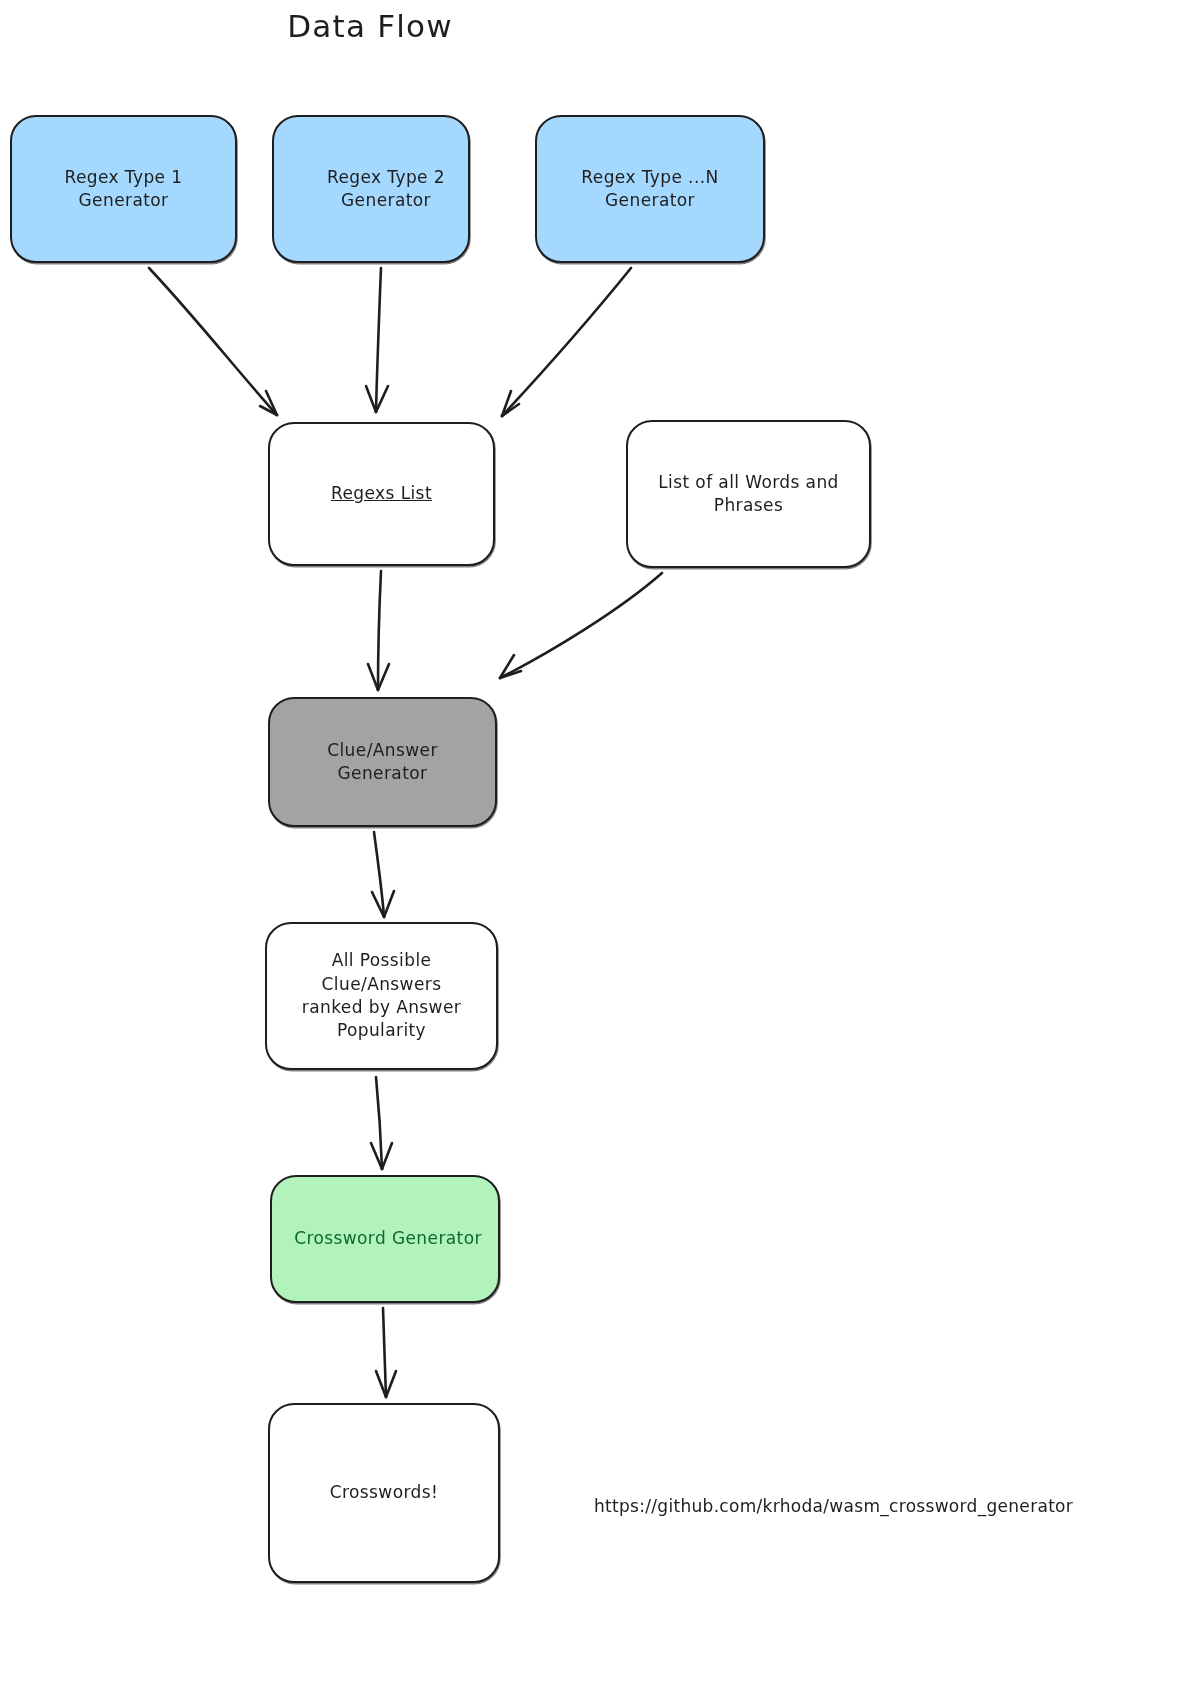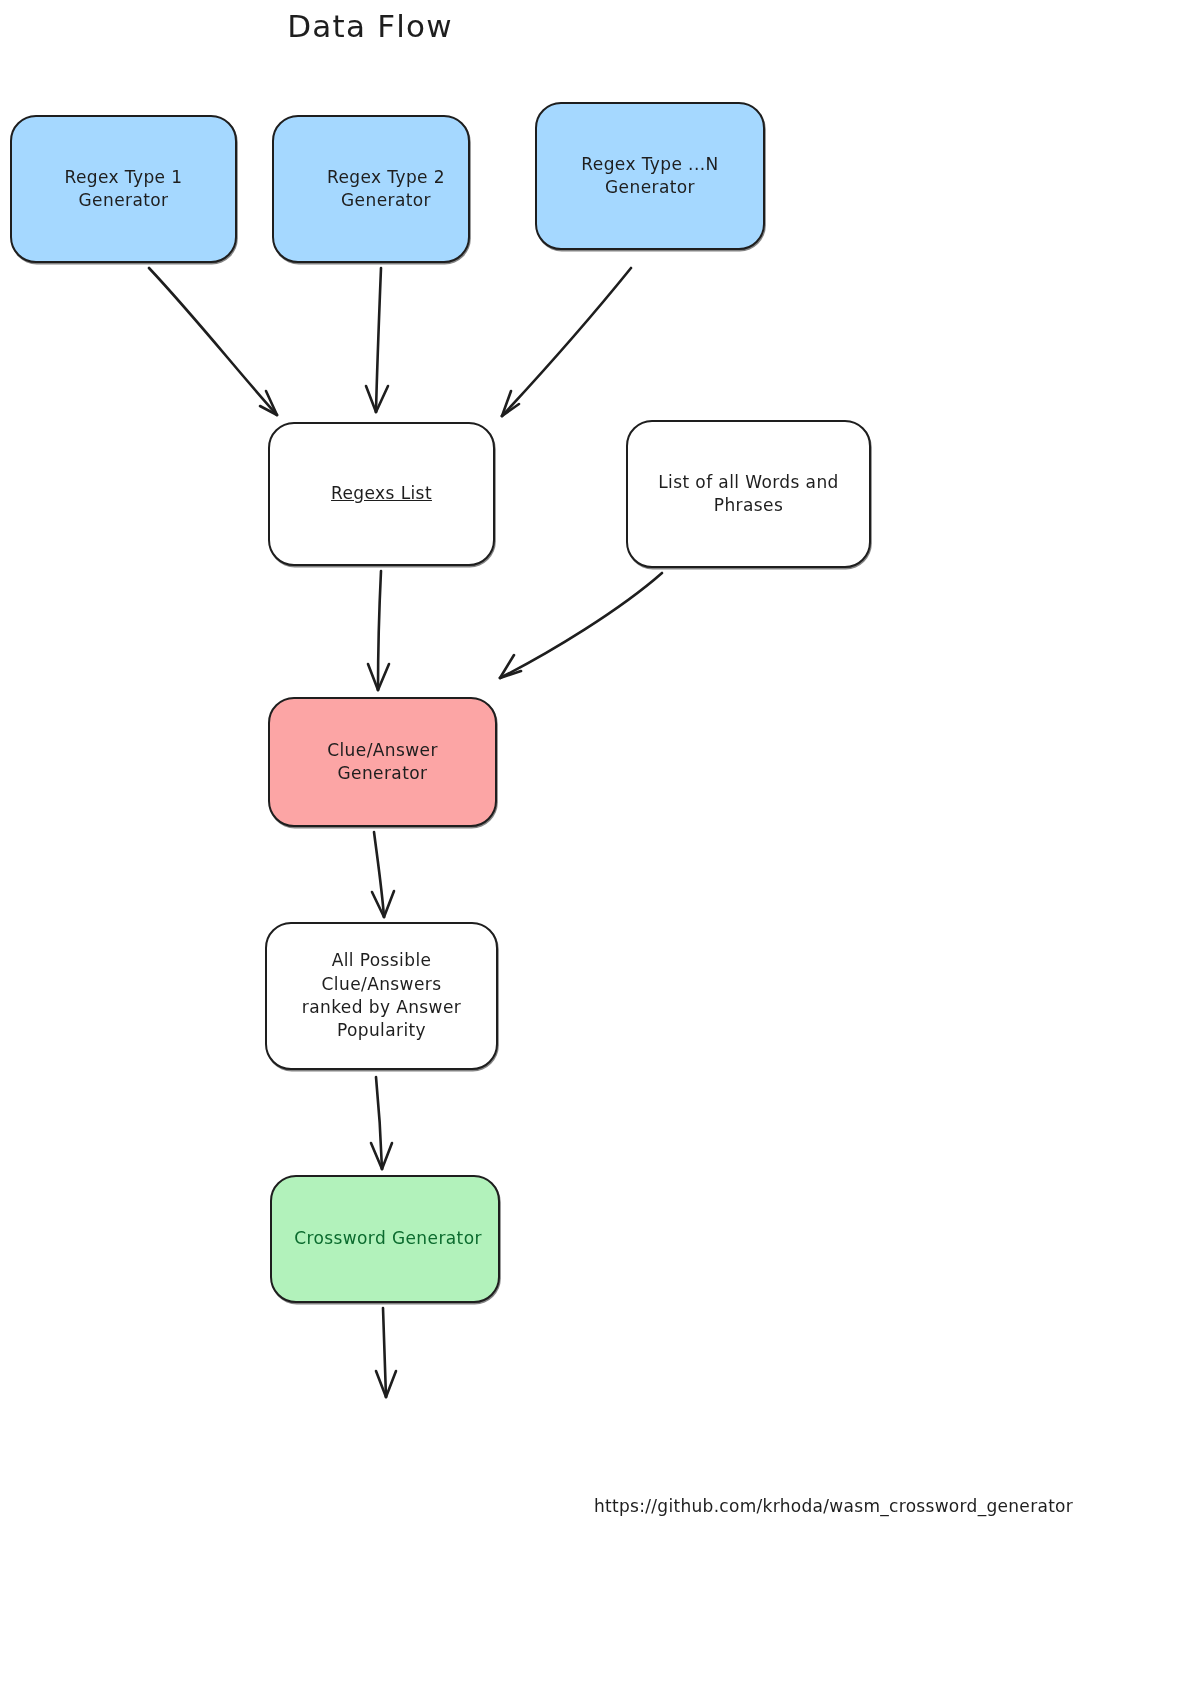--- a/index.html
+++ b/index.html
@@ -35,21 +35,21 @@
     line-height: 1.38;
     letter-spacing: 0.4px;
     color: #1e1e1e;
     font-size: 17px;
     padding: 6px 10px;
     white-space: pre-line;
     box-shadow: 0.8px 1.4px 0 rgba(30,30,30,0.55);
   }
   .node.blue   { background: #a5d8ff; }
   .node.white  { background: #ffffff; }
-  .node.yellow { background: #fca5a5; }
+  .node.yellow { background: #a3a3a3; }
   .node.green  { background: #b2f2bb; color: #0b6b2e; }
 
   #title {
     position: absolute;
     left: 0;
     top: 8px;
     width: 740px;
     text-align: center;
     font-size: 31px;
     letter-spacing: 1.2px;
@@ -123,28 +123,29 @@
         <path d="M386 1397 L 396 1371"></path>
       </g>
 
     </g>
   </svg>
 
   <div class="node blue" style="left: 10px; top: 115px; width: 227px; height: 148px;">Regex Type 1
 Generator</div>
   <div class="node blue" style="left: 272px; top: 115px; width: 198px; height: 148px; padding-left: 40px;">Regex Type 2
 Generator</div>
-  <div class="node blue" style="left: 535px; top: 102px; width: 230px; height: 148px;">Regex Type ...N
+  <div class="node blue" style="left: 535px; top: 115px; width: 230px; height: 148px;">Regex Type ...N
 Generator</div>
   <div class="node white" style="left: 268px; top: 422px; width: 227px; height: 144px; text-decoration: underline;">Regexs List</div>
   <div class="node white" style="left: 626px; top: 420px; width: 245px; height: 148px;">List of all Words and
 Phrases</div>
   <div class="node yellow" style="left: 268px; top: 697px; width: 229px; height: 130px;">Clue/Answer
 Generator</div>
   <div class="node white" style="left: 265px; top: 922px; width: 233px; height: 148px;">All Possible
 Clue/Answers
 ranked by Answer
 Popularity</div>
   <div class="node green" style="left: 270px; top: 1175px; width: 230px; height: 128px; padding-left: 16px;">Crossword Generator</div>
+  <div class="node white" style="left: 268px; top: 1403px; width: 232px; height: 180px;">Crosswords!</div>
 
   <div id="footer-url">https://github.com/krhoda/wasm_crossword_generator</div>
 
 </div>
 
 </body></html>

